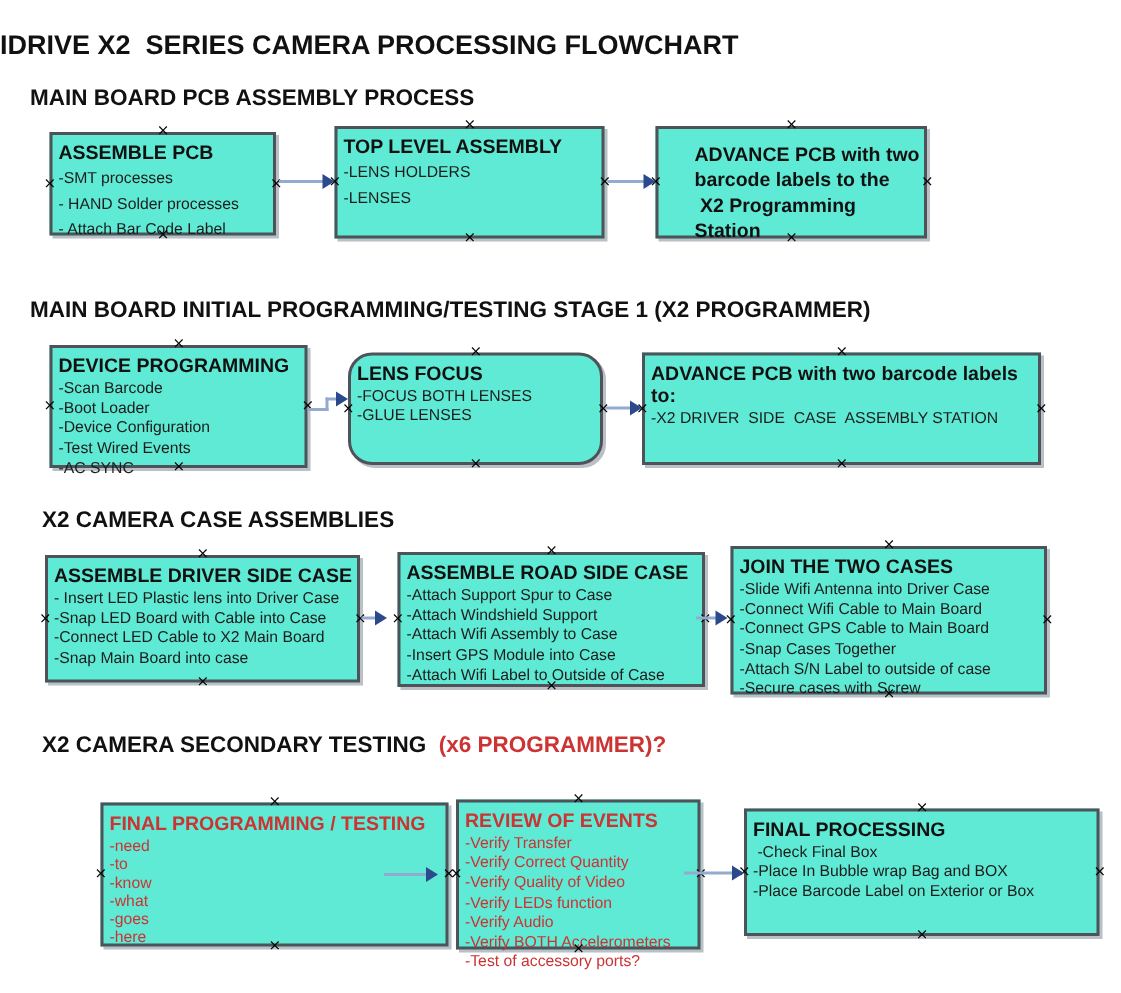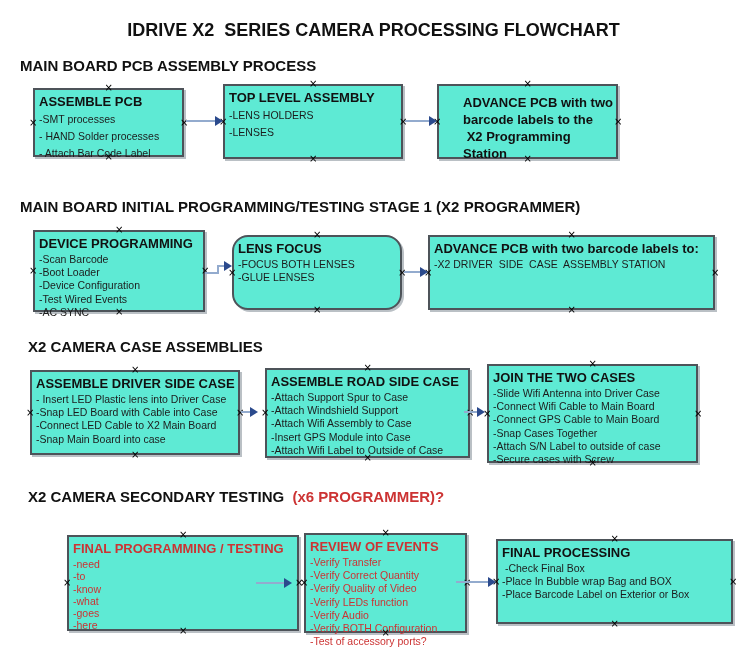--- a/index.html
+++ b/index.html
@@ -2,21 +2,21 @@
 <html><head>
 <meta charset="utf-8">
 <style>
   html,body{margin:0;padding:0;background:#ffffff;}
   #canvas{
     position:relative;width:747px;height:662px;background:#ffffff;overflow:hidden;
     font-family:"Liberation Sans",sans-serif;color:#111;
   }
   
   #page-title{
-    position:absolute;left:0;right:0;top:20px;text-align:center;
+    position:absolute;left:0;right:0;top:20px;text-align:left;
     font-size:18px;font-weight:bold;white-space:pre;color:#111;
   }
   .sec-h{
     position:absolute;font-size:15px;font-weight:bold;white-space:pre;color:#111;
   }
   .sec-h .red{color:#cc3333;}
   .sh1{left:20px;top:57px;}
   .sh2{left:20px;top:198px;}
   .sh3{left:28px;top:338px;}
   .sh4{left:28px;top:488px;}
@@ -33,21 +33,21 @@
   .bitem{font-size:10.5px;line-height:13.2px;white-space:pre;color:#1c1c1c;}
   .redbox .btitle,.redbox .bitem{color:#cc3333;}
   
   .b-r1b1{left:33px;top:88px;width:151px;height:69px;}
   .b-r1b2{left:223px;top:84px;width:180px;height:75px;}
   .b-r1b3{left:437px;top:84px;width:181px;height:75px;}
   .b-r1b1 .bitem,.b-r1b2 .bitem{line-height:17px;}
   .b-r1b3 .btitle{line-height:17px;padding-top:4px;margin-left:20px;}
   .b-r2b1{left:33px;top:230px;width:172px;height:82px;}
   .b-r2b2{left:232px;top:235px;width:170px;height:75px;border-radius:16px;}
-  .b-r2b3{left:428px;top:235px;width:287px;height:75px;}
+  .b-r2b3{left:428px;top:235px;width:266px;height:75px;}
   .b-r3b1{left:30px;top:370px;width:210px;height:85px;}
   .b-r3b2{left:265px;top:368px;width:205px;height:90px;}
   .b-r3b3{left:487px;top:364px;width:211px;height:99px;}
   .b-r4b1{left:23px;top:535px;width:232px;height:96px;margin-left:44px;}
   .b-r4b1 .bitem{line-height:12.3px;}
   .b-r4b2{left:304px;top:533px;width:163px;height:100px;}
   .b-r4b3{left:496px;top:539px;width:237px;height:85px;}
   
   .hd{position:absolute;width:8px;height:8px;pointer-events:none;}
   .hd::before{
@@ -201,21 +201,21 @@
         <span class="hd hd-l"></span>
         <span class="hd hd-r"></span>
       </div>
       <div class="fbox b-r4b2 redbox">
         <div class="btitle">REVIEW OF EVENTS</div>
         <div class="bitem">-Verify Transfer</div>
         <div class="bitem">-Verify Correct Quantity</div>
         <div class="bitem">-Verify Quality of Video</div>
         <div class="bitem">-Verify LEDs function</div>
         <div class="bitem">-Verify Audio</div>
-        <div class="bitem">-Verify BOTH Configuration</div>
+        <div class="bitem">-Verify BOTH Accelerometers</div>
         <div class="bitem">-Test of accessory ports?</div>
         <span class="hd hd-t"></span>
         <span class="hd hd-b"></span>
         <span class="hd hd-l"></span>
         <span class="hd hd-r"></span>
       </div>
       <div class="fbox b-r4b3">
         <div class="btitle">FINAL PROCESSING</div>
         <div class="bitem"> -Check Final Box</div>
         <div class="bitem">-Place In Bubble wrap Bag and BOX</div>

